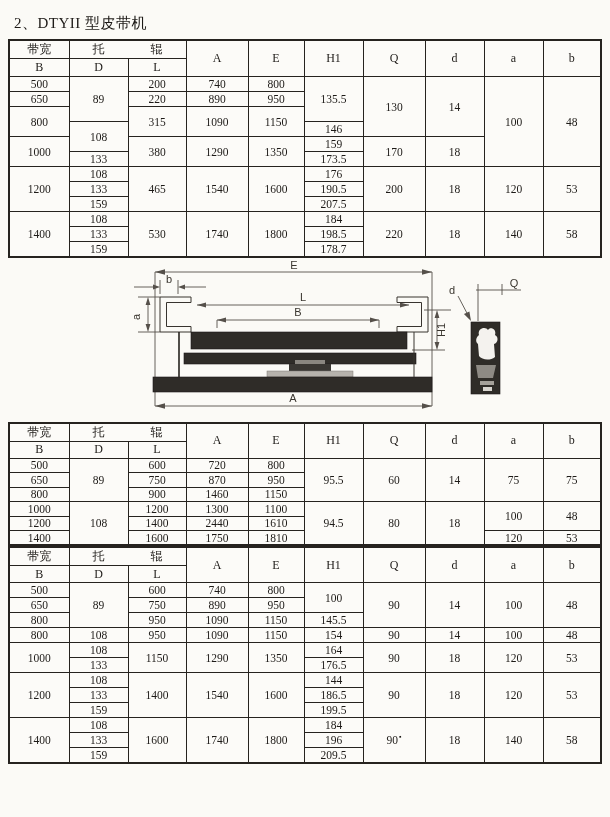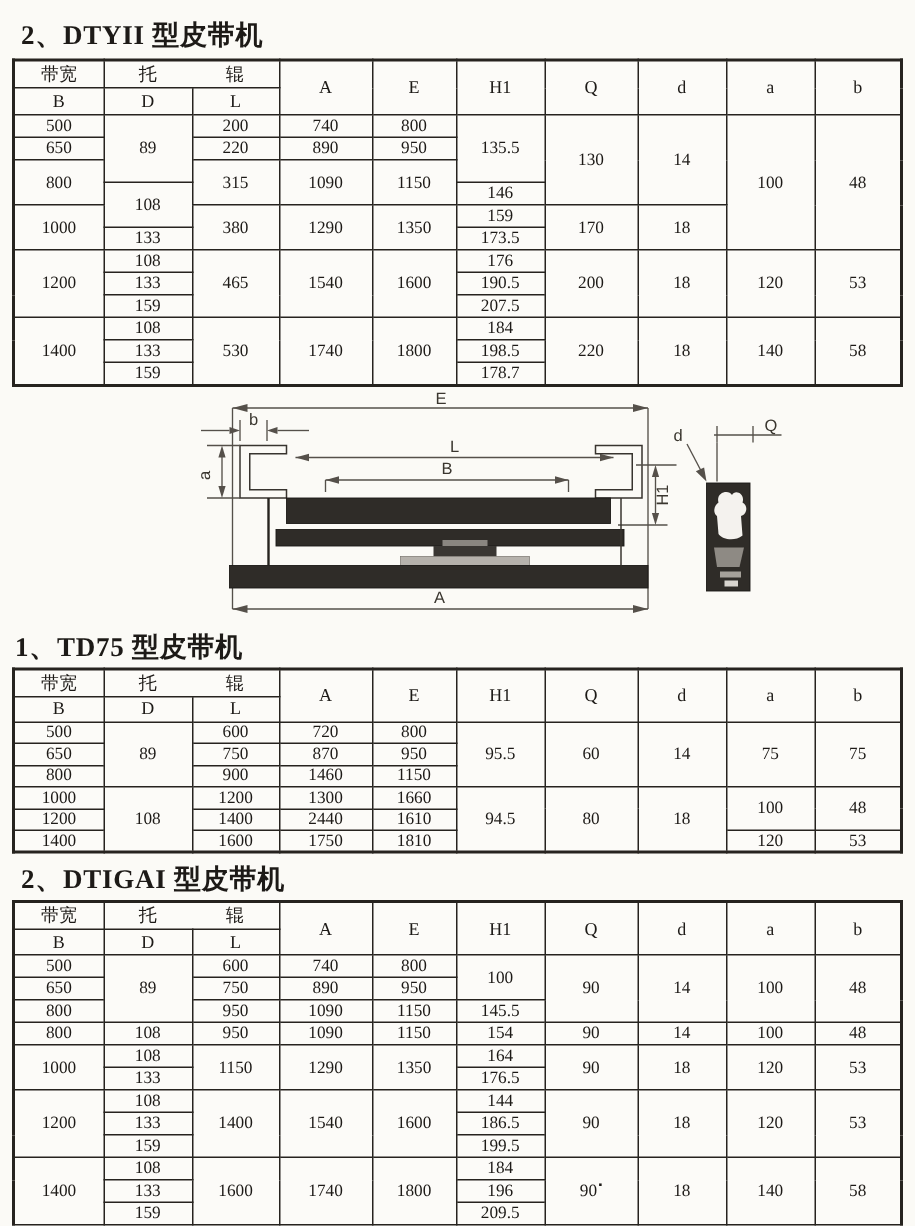--- a/index.html
+++ b/index.html
@@ -3,21 +3,21 @@
 <meta charset="utf-8">
 <style>
   html,body{margin:0;padding:0;}
   body{
     width:610px;height:817px;overflow:hidden;
     background:#fbfaf6;color:#1d1a17;
     font-family:"Liberation Serif","DejaVu Serif",serif;
   }
   .page{padding:8px 8px 0 8px;}
   h2.sec{
-    font-size:18px;font-weight:700;line-height:15px;
+    font-size:15px;font-weight:400;line-height:15px;
     margin:8px 0 8px 6px;letter-spacing:0.5px;
   }
   h2.sec.mid{margin:2px 0 6px 2px;}
   h2.sec.low{margin:10px 0 6px 6px;}
   table.spec{
     border-collapse:collapse;table-layout:fixed;width:592px;
     border:2px solid #26231f;background:#fcfbf8;
   }
   table.spec th,table.spec td{
     border:1px solid #26231f;text-align:center;vertical-align:middle;
@@ -255,21 +255,20 @@
       <text class="dlab" x="506" y="27" text-anchor="middle">Q</text>
     </g>
 
     <g>
       <line class="dim" x1="450" y1="36" x2="461" y2="57"></line>
       <polygon class="dimf" points="463,61 461.4,51.6 455.9,54.1"></polygon>
       <text class="dlab" x="444" y="34" text-anchor="middle">d</text>
     </g>
   </svg>
 
-  <h2 class="sec mid">1、TD75 型皮带机</h2>
   <table class="spec">
       <colgroup>
         <col style="width: 60px;">
         <col style="width: 59px;">
         <col style="width: 58px;">
         <col style="width: 62px;">
         <col style="width: 56px;">
         <col style="width: 59px;">
         <col style="width: 62px;">
         <col style="width: 59px;">
@@ -322,21 +321,21 @@
           <td>800</td>
           <td>900</td>
           <td>1460</td>
           <td>1150</td>
         </tr>
         <tr style="height: 14.5px;">
           <td>1000</td>
           <td rowspan="3">108</td>
           <td>1200</td>
           <td>1300</td>
-          <td>1660</td>
+          <td>1100</td>
           <td rowspan="3">94.5</td>
           <td rowspan="3">80</td>
           <td rowspan="3">18</td>
           <td rowspan="2">100</td>
           <td rowspan="2">48</td>
         </tr>
         <tr style="height: 14.5px;">
           <td>1200</td>
           <td>1400</td>
           <td>2440</td>
@@ -346,21 +345,20 @@
           <td>1400</td>
           <td>1600</td>
           <td>1750</td>
           <td>1810</td>
           <td>120</td>
           <td>53</td>
         </tr>
       </tbody>
     </table>
 
-  <h2 class="sec low">2、DTIGAI 型皮带机</h2>
   <table class="spec">
       <colgroup>
         <col style="width: 60px;">
         <col style="width: 59px;">
         <col style="width: 58px;">
         <col style="width: 62px;">
         <col style="width: 56px;">
         <col style="width: 59px;">
         <col style="width: 62px;">
         <col style="width: 59px;">

